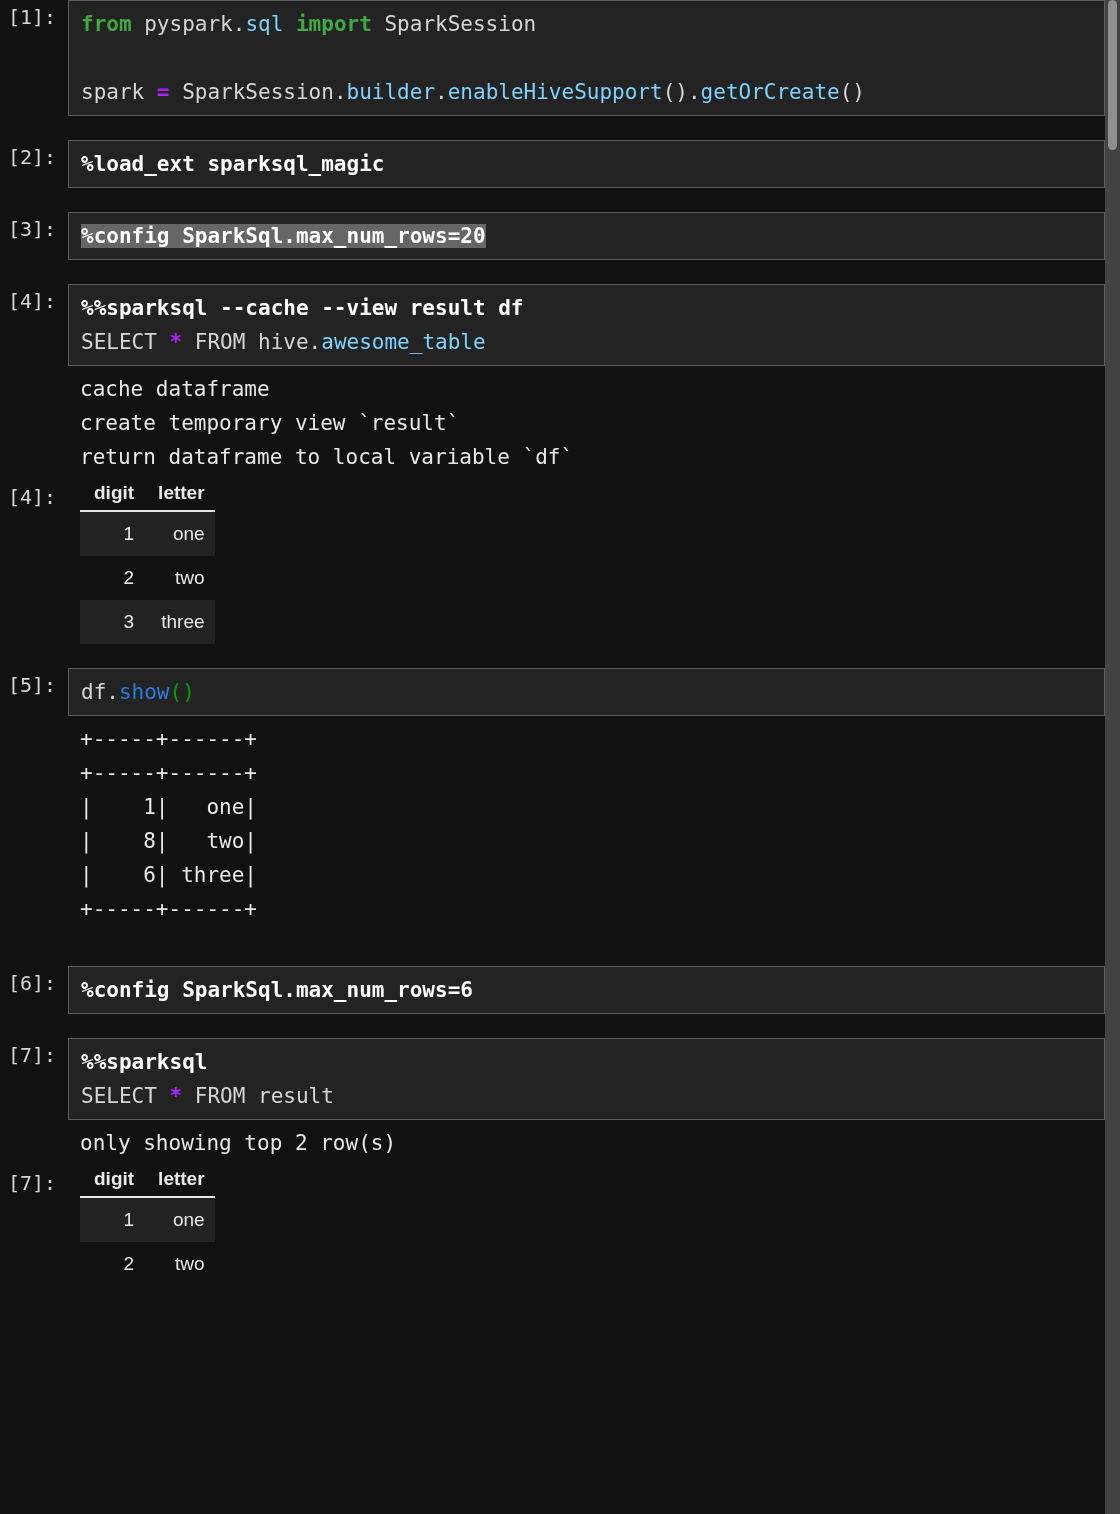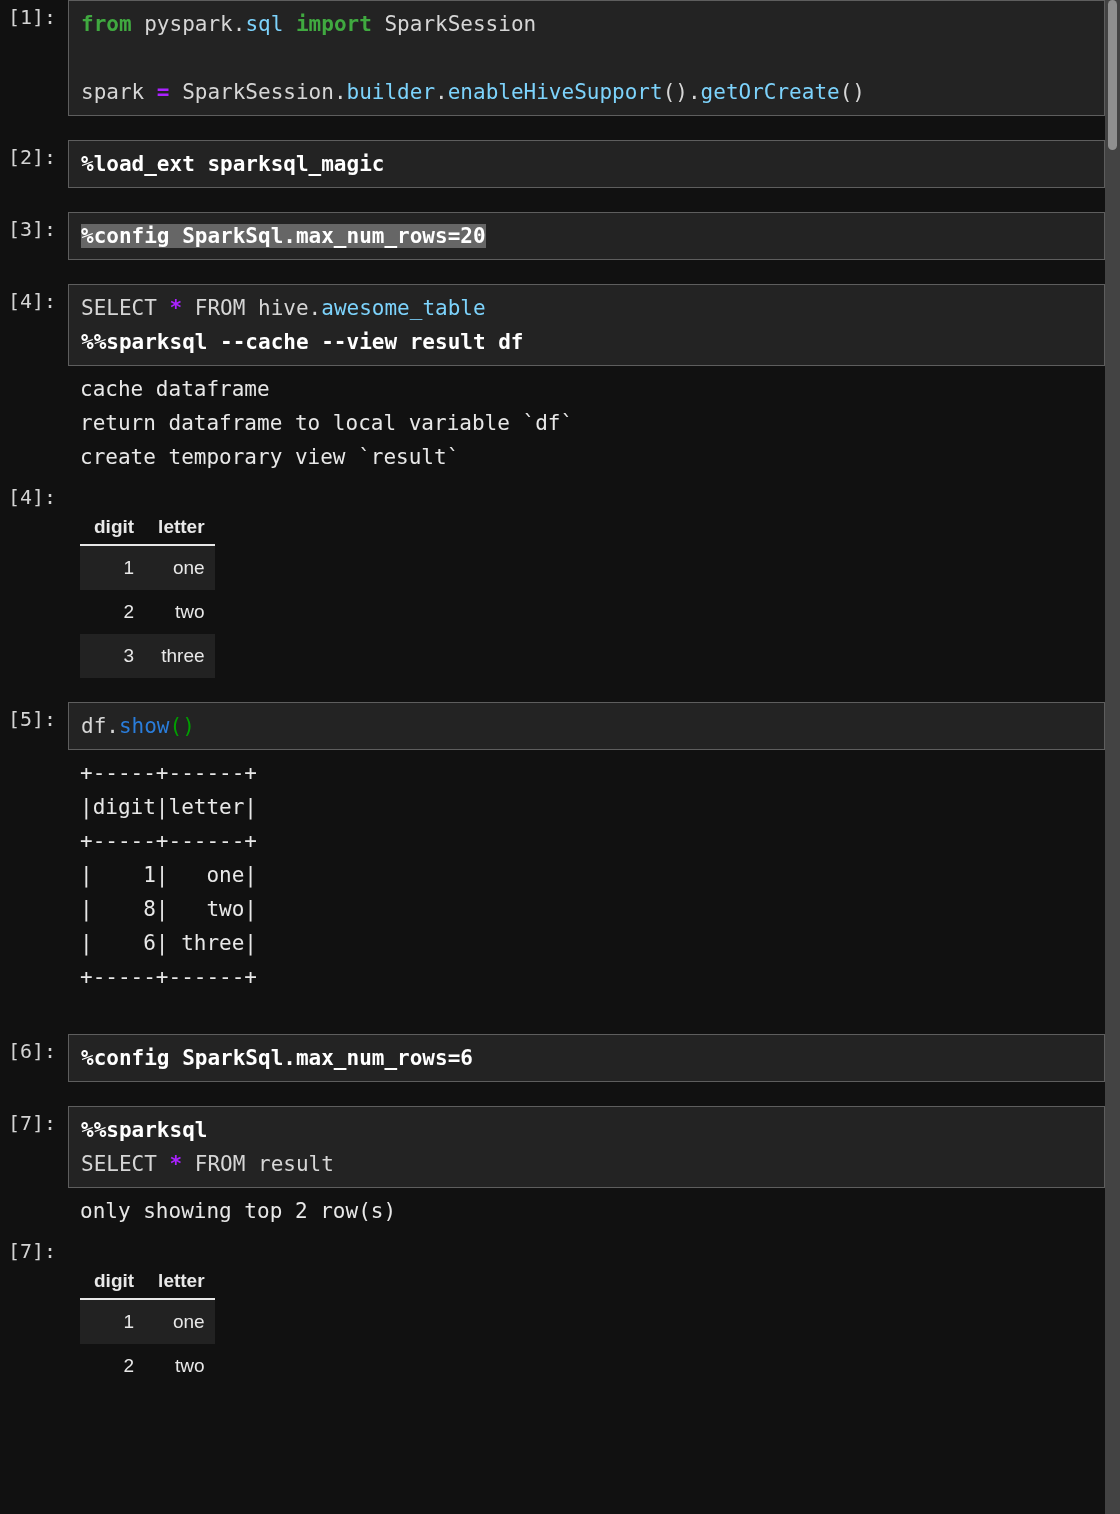--- a/index.html
+++ b/index.html
@@ -81,21 +81,21 @@
   }
   .out-line {
     font-family: "DejaVu Sans Mono", monospace;
     font-size: 21px;
     line-height: 34px;
     color: #e8e8e8;
     white-space: pre;
   }
 
   
-  .df-wrap { padding-left: 12px; margin-top: 34px; }
+  .df-wrap { padding-left: 12px; }
   table.df {
     border-collapse: collapse;
     font-family: "Liberation Sans", sans-serif;
     font-size: 19px;
     color: #e8e8e8;
   }
   table.df th {
     text-align: right;
     font-weight: bold;
     padding: 2px 10px 6px 14px;
@@ -161,31 +161,31 @@
     <div class="input-area">
       <div class="code-line"><span class="magic sel">%config SparkSql.max_num_rows=20</span></div>
     </div>
   </div>
 
   <div class="spacer-md"></div>
 
   <div class="cell">
     <div class="prompt">[4]:</div>
     <div class="input-area">
+      <div class="code-line"><span class="magic">%%sparksql --cache --view result df</span></div>
       <div class="code-line"><span class="plain">SELECT </span><span class="op">*</span><span class="plain"> FROM hive.</span><span class="mod">awesome_table</span></div>
-      <div class="code-line"><span class="magic">%%sparksql --cache --view result df</span></div>
     </div>
   </div>
 
   <div class="cell">
     <div class="prompt empty">&nbsp;</div>
     <div class="output-area">
       <div class="out-line">cache dataframe</div>
+      <div class="out-line">create temporary view `result`</div>
       <div class="out-line">return dataframe to local variable `df`</div>
-      <div class="out-line">create temporary view `result`</div>
     </div>
   </div>
 
   <div class="cell">
     <div class="prompt">[4]:</div>
     <div class="df-wrap">
       <table class="df">
         <thead>
           <tr>
             <th>digit</th>
@@ -216,21 +216,20 @@
     <div class="prompt">[5]:</div>
     <div class="input-area">
       <div class="code-line"><span class="plain">df.</span><span class="fn">show</span><span class="paren">()</span></div>
     </div>
   </div>
 
   <div class="cell">
     <div class="prompt empty">&nbsp;</div>
     <div class="output-area">
       <div class="out-line">+-----+------+</div>
-      <div class="out-line">|digit|letter|</div>
       <div class="out-line">+-----+------+</div>
       <div class="out-line">|    1|   one|</div>
       <div class="out-line">|    8|   two|</div>
       <div class="out-line">|    6| three|</div>
       <div class="out-line">+-----+------+</div>
     </div>
   </div>
 
   <div class="spacer-lg"></div>
 

